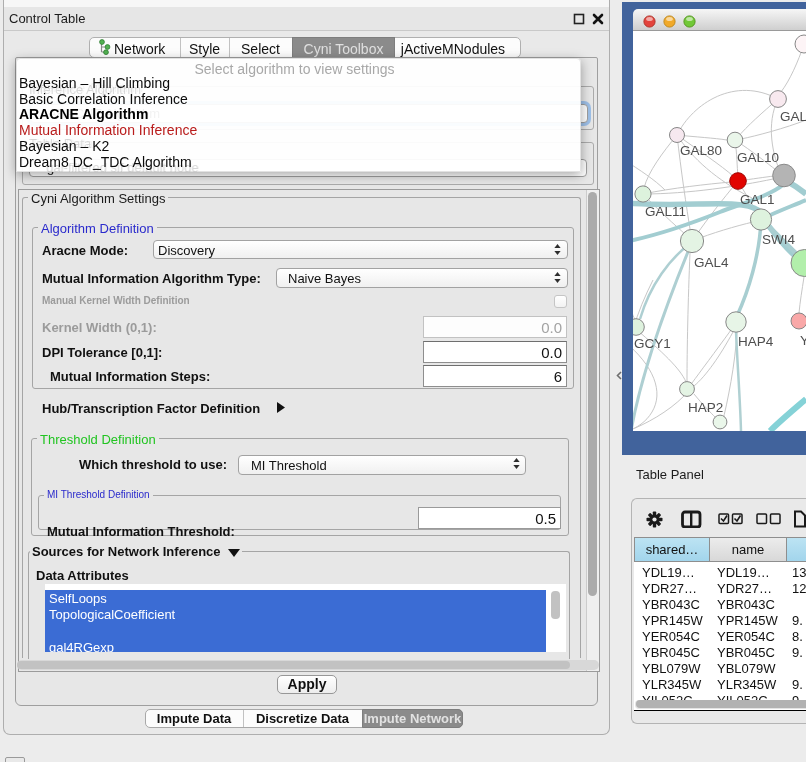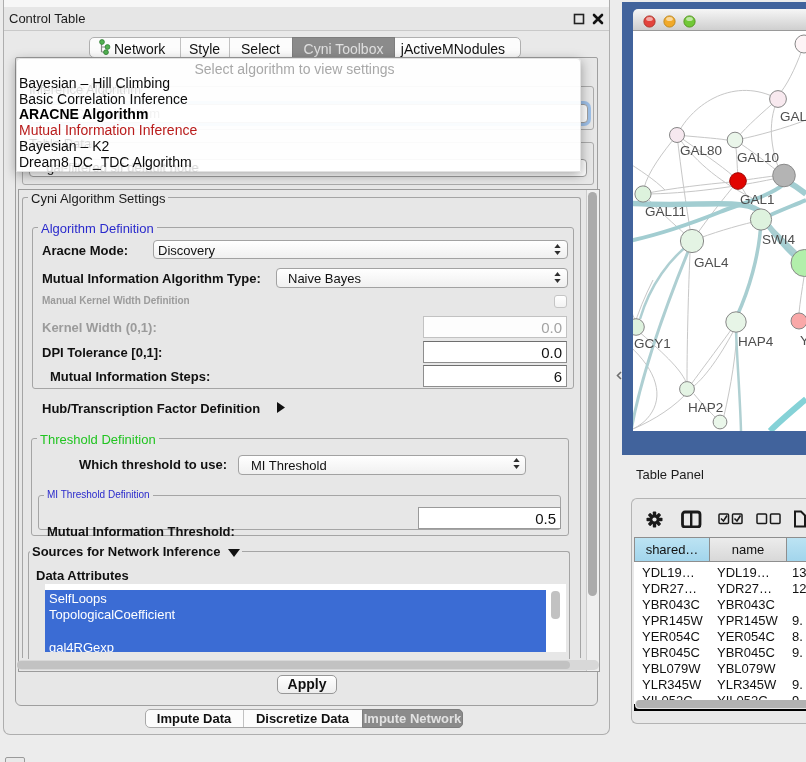--- a/index.html
+++ b/index.html
@@ -268,21 +268,21 @@
     <rect x="74" y="4" width="9.5" height="9.5" rx="1"></rect>
     <rect x="87.5" y="4" width="9.5" height="9.5" rx="1"></rect>
     <rect x="112" y="4" width="9.5" height="9.5" rx="1"></rect>
     <rect x="125.5" y="4" width="9.5" height="9.5" rx="1"></rect>
   </g>
   <path d="M76 8.5 L78.5 11 L82 5.5" stroke="#1a1a1a" stroke-width="1.6" fill="none"></path>
   <path d="M89.5 8.5 L92 11 L95.5 5.5" stroke="#1a1a1a" stroke-width="1.6" fill="none"></path>
   <path d="M150 1.5 L156 1.5 L160 5.5 L160 16.5 L150 16.5 Z" fill="none" stroke="#1a1a1a" stroke-width="2"></path>
 </svg>
 
-<div class="abs" style="left:634px; top:537px; width:172px; height:174px; background:#ffffff; border-bottom:7px solid #000000; overflow:hidden;">
+<div class="abs" style="left:634px; top:537px; width:172px; height:174px; background:#ffffff; border-bottom:1px solid #000000; overflow:hidden;">
   <div style="position:absolute; left:0; top:0; width:76px; height:25px; background:linear-gradient(#bce3f3,#a2d5ec); border:1px solid #8e8e8e; text-align:center; font-size:13px; color:#111; line-height:24px;">shared…</div>
   <div style="position:absolute; left:75px; top:0; width:78px; height:25px; background:linear-gradient(#ececec,#d8d8d8); border:1px solid #8e8e8e; text-align:center; font-size:13px; color:#111; line-height:24px;">name</div>
   <div style="position:absolute; left:152px; top:0; width:25px; height:25px; background:linear-gradient(#bce3f3,#a2d5ec); border:1px solid #8e8e8e;"></div>
   <div style="position:absolute; left:8px; top:28px; font-size:13px; color:#111;">YDL19…</div>
 <div style="position:absolute; left:83px; top:28px; font-size:13px; color:#111;">YDL19…</div>
 <div style="position:absolute; left:158px; top:28px; font-size:13px; color:#111;">13</div>
 <div style="position:absolute; left:8px; top:44px; font-size:13px; color:#111;">YDR27…</div>
 <div style="position:absolute; left:83px; top:44px; font-size:13px; color:#111;">YDR27…</div>
 <div style="position:absolute; left:158px; top:44px; font-size:13px; color:#111;">12</div>
 <div style="position:absolute; left:8px; top:60px; font-size:13px; color:#111;">YBR043C</div>

